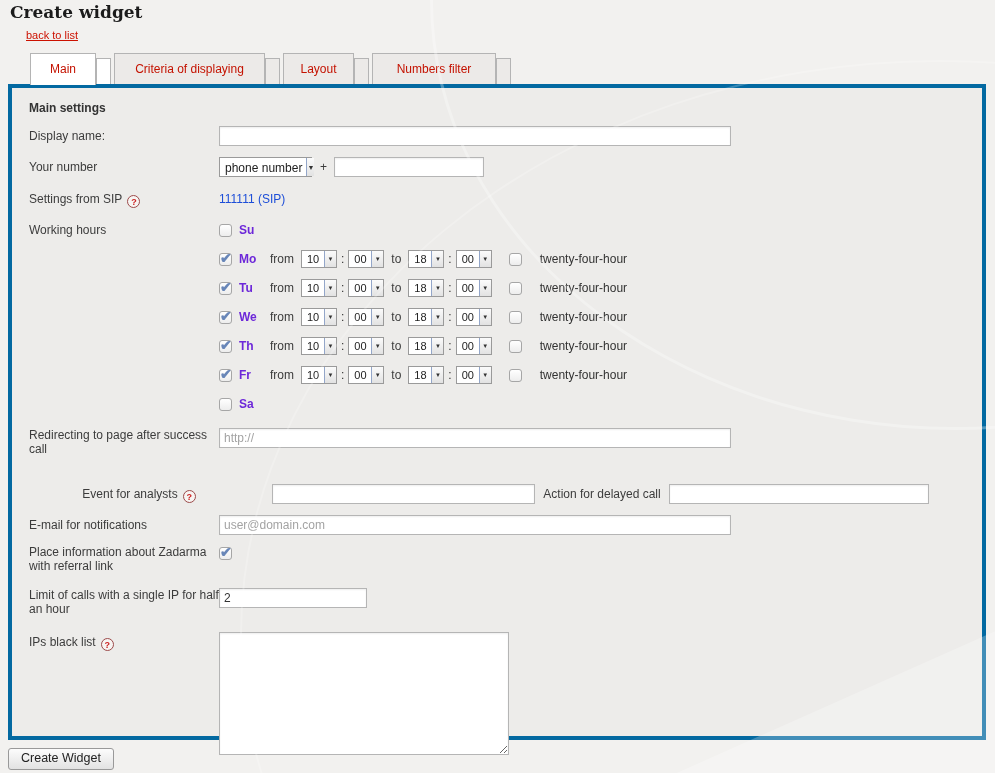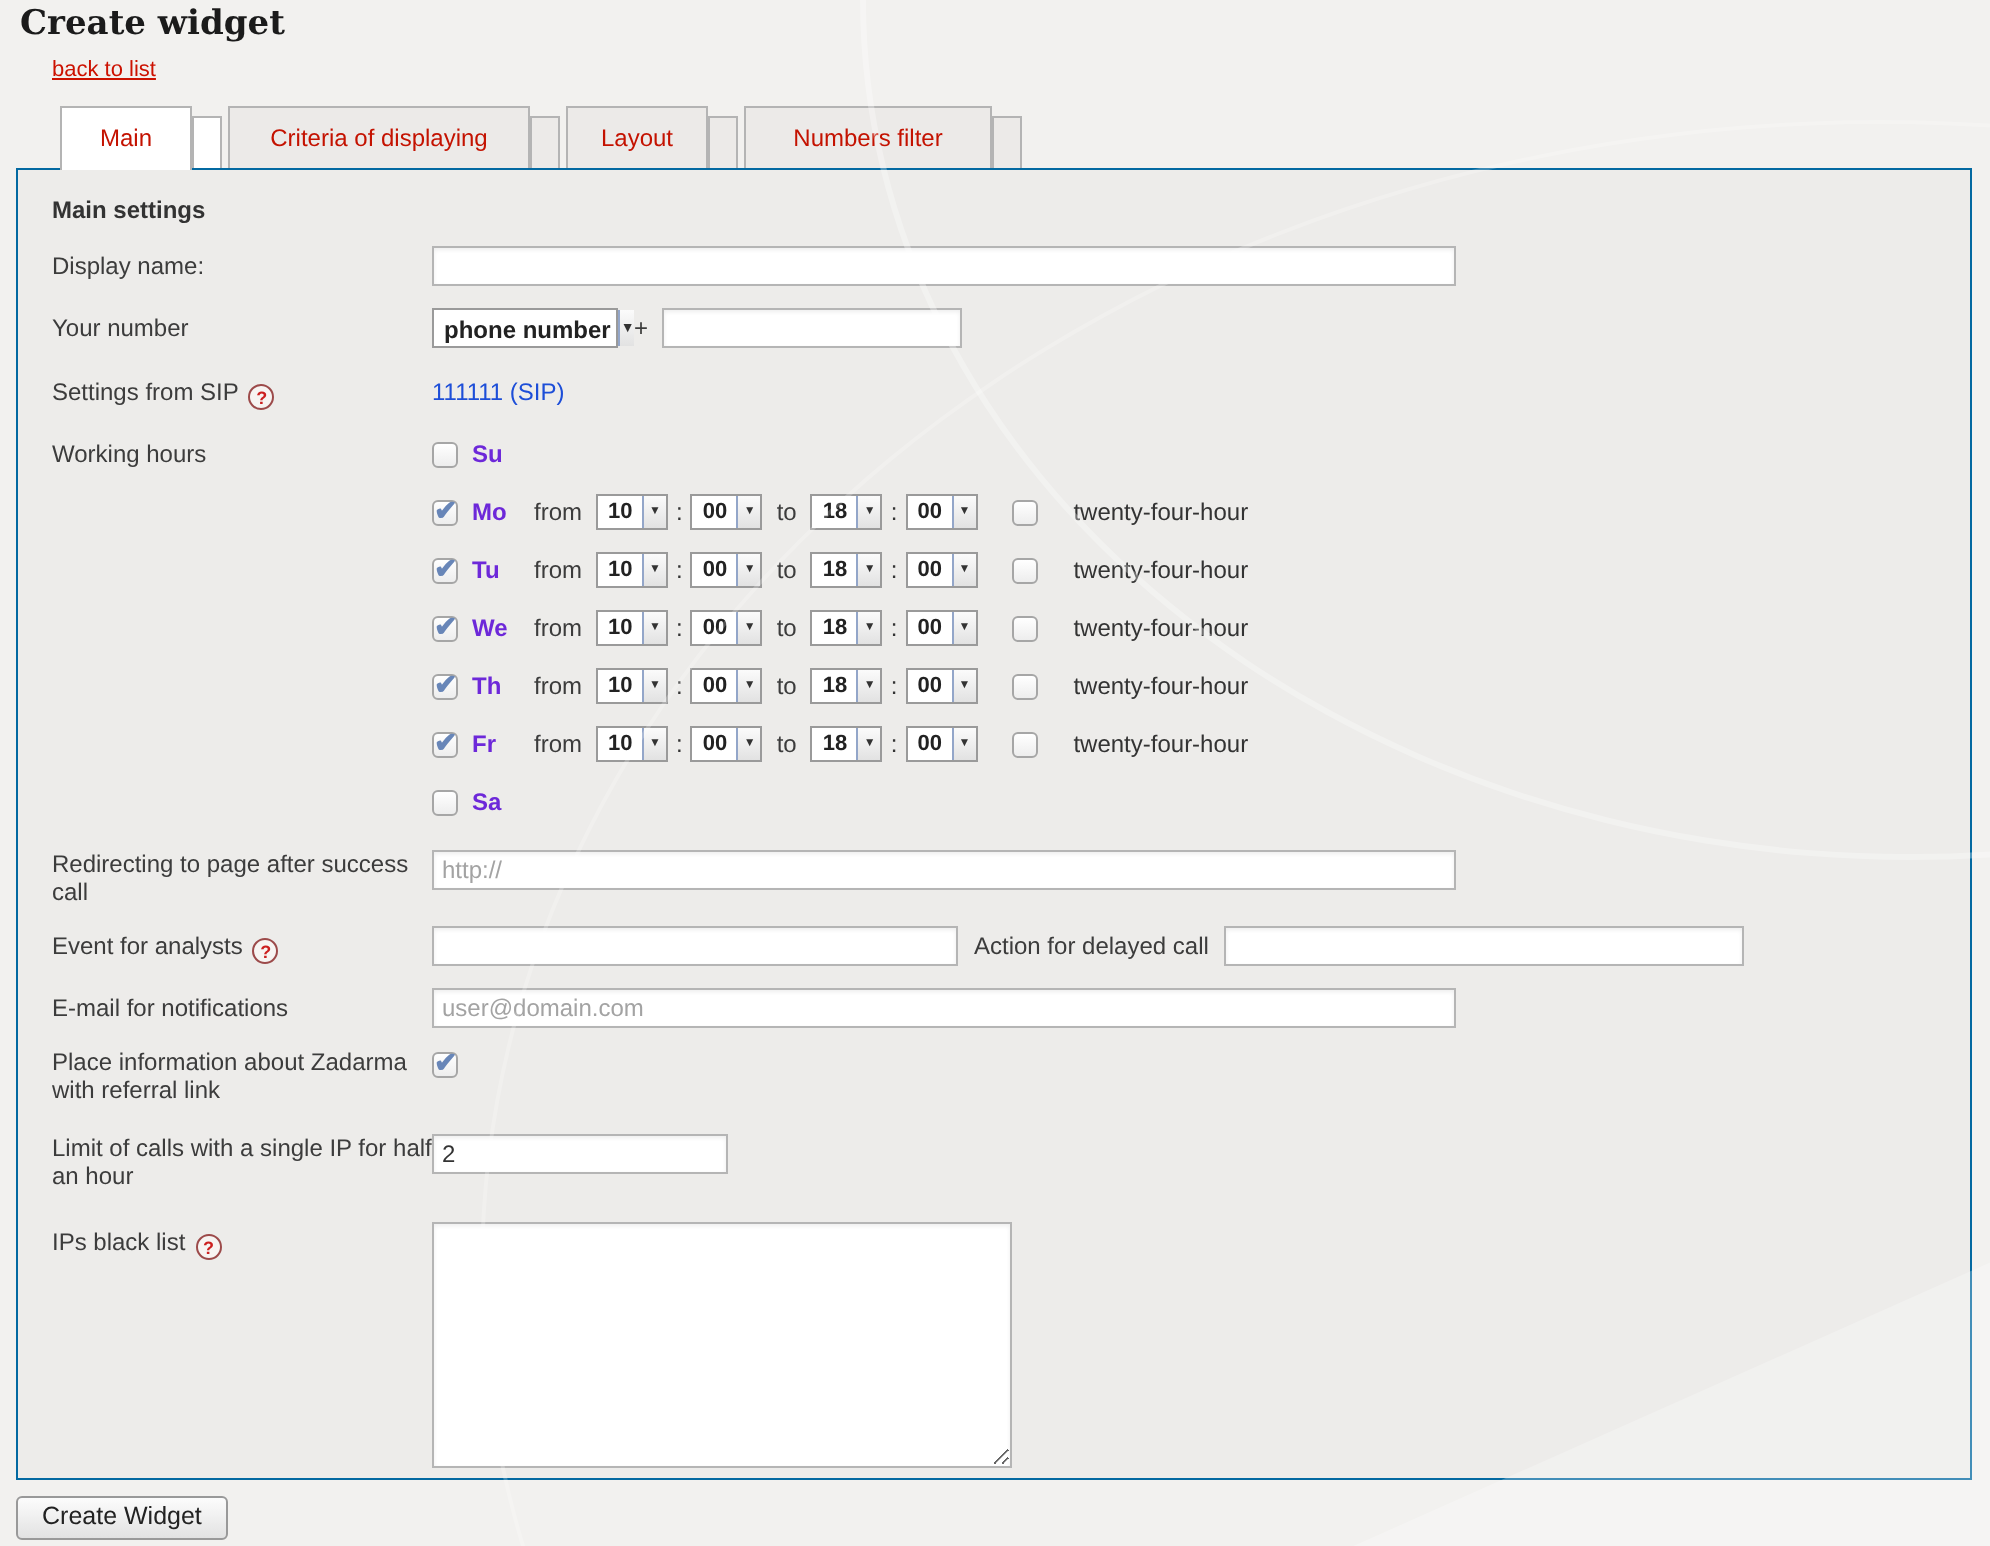--- a/index.html
+++ b/index.html
@@ -38,21 +38,21 @@
   .tab.active { background:#ffffff; height:32px; z-index:5; }
   .tab.active::after { bottom:1px; }
   .tab-main    { min-width:66px; }
   .tab-criteria{ min-width:151px; }
   .tab-layout  { min-width:71px; }
   .tab-numbers { min-width:124px; }
 
   
   .panel {
     position:absolute; left:8px; top:84px; width:978px; height:656px;
-    background:#edecea; border:1px solid #0369a1; z-index:1;
+    background:#edecea; border:4px solid #0369a1; z-index:1;
   }
   .panel-inner { padding:13px 0 0 17px; }
   .section-title { font-weight:bold; color:#333; height:15px; }
 
   .frow { display:flex; align-items:flex-start; }
   .flabel { width:190px; padding-top:3px; color:#3c3c3c; }
   .fctrl { display:flex; align-items:flex-start; }
 
   .inp {
     height:20px; border:1px solid #b5b5b5; background:#fff; padding:2px 4px;
@@ -68,21 +68,21 @@
 
   textarea.ta {
     width:290px; height:123px; border:1px solid #b5b5b5; background:#fff;
     font-family:"Liberation Sans", sans-serif; font-size:12px; color:#333;
     box-shadow:inset 0 1px 2px rgba(0,0,0,0.07); resize:both;
   }
 
   
   .sel {
     display:inline-flex; align-items:stretch; height:20px; border:1px solid #9a9a9a;
-    background:#fff; cursor:pointer;font-weight:bold;
+    background:#fff; cursor:pointer;
   }
   .sel-v { flex:1; padding:3px 4px 0 5px; font-size:12px; color:#222; white-space:nowrap; }
   .sel-a {
     width:14px; display:flex; align-items:center; justify-content:center;
     border-left:1px solid #93a6c9; font-size:7px; color:#333;
     background:linear-gradient(#fbfbfb,#e2e2e2);
   }
   .sel-phone { width:93px; }
   .tsel { height:18px; width:36px; }
   .tsel .sel-v { padding-top:2px; font-size:11px; }
@@ -120,21 +120,21 @@
   .mid-label { padding:3px 8px 0 8px; white-space:nowrap; }
   .sip-value { padding-top:3px; color:#1d4ed8; }
   .plus { padding:3px 7px 0 8px; }
 
   
   .r-display  { margin-top:10px; }
   .r-number   { margin-top:11px; }
   .r-sip      { margin-top:12px; }
   .r-working  { margin-top:12px; }
   .r-redirect { margin-top:5px; }
-  .r-event    { margin-top:10px; }
+  .r-event    { margin-top:28px;justify-content:center; }
   .r-email    { margin-top:11px; }
   .r-zadarma  { margin-top:10px; }
   .r-limit    { margin-top:15px; }
   .r-ips      { margin-top:16px; }
   .flabel.two-line { padding-top:0; line-height:14px; }
 
   
   .create-btn {
     position:absolute; left:8px; top:748px; z-index:6;
     height:22px; padding:1px 12px 3px 12px;

